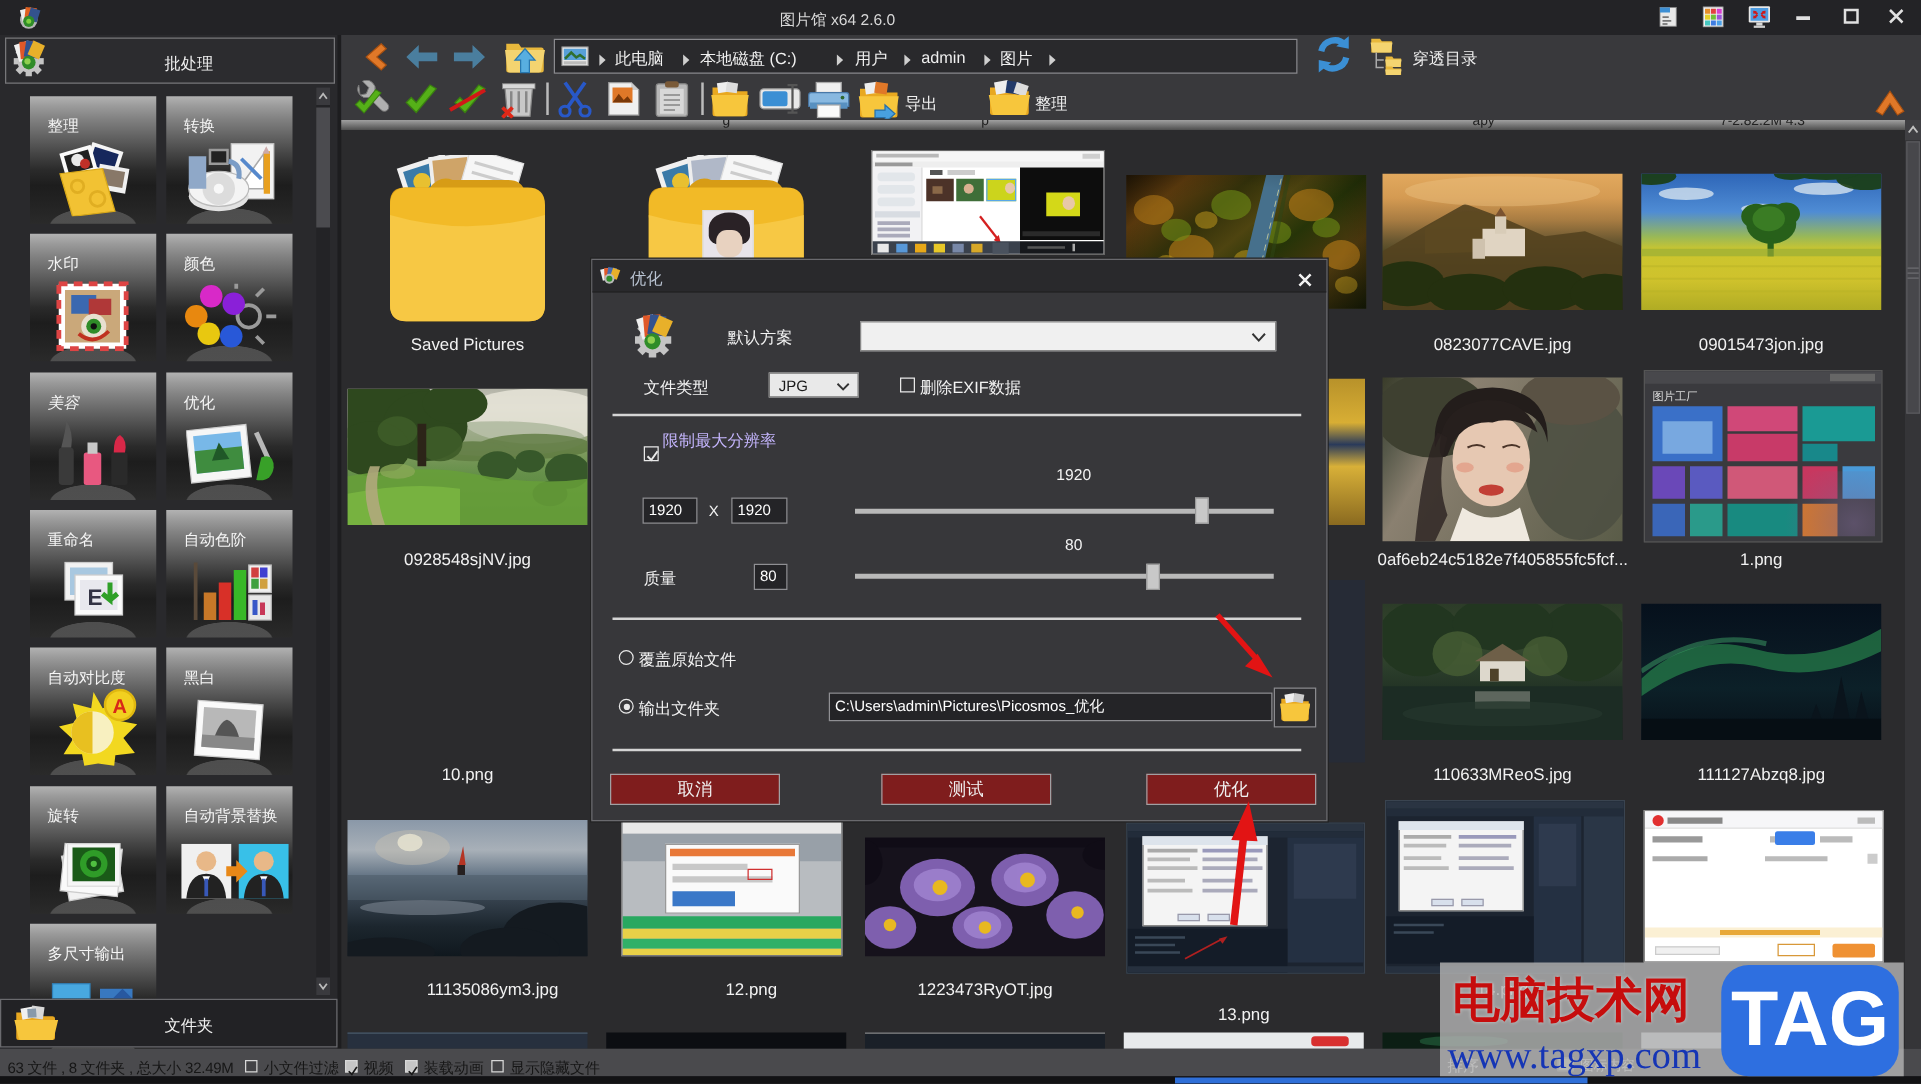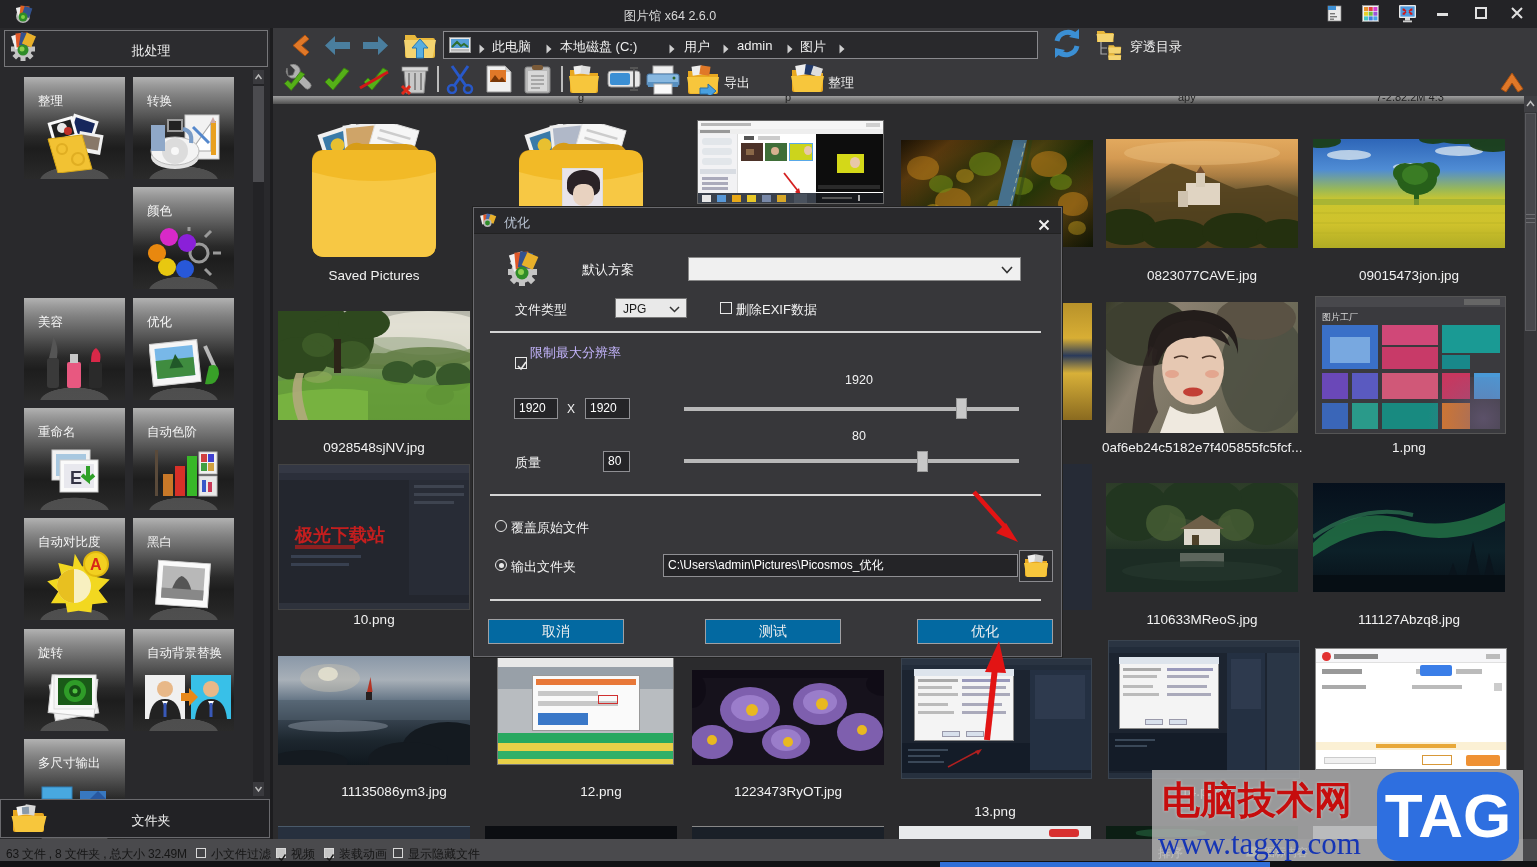--- a/index.html
+++ b/index.html
@@ -6,21 +6,21 @@
 .abs{position:absolute;}
 .lbl{position:absolute;color:#f2f2f2;font-size:13.5px;text-align:center;white-space:nowrap;overflow:hidden;}
 .thumb{position:absolute;overflow:hidden;}
 .tile{position:absolute;width:101px;height:102px;background:
  radial-gradient(58% 24% at 50% 102%, rgba(88,88,88,.8) 0 58%, rgba(0,0,0,0) 60%),
  linear-gradient(180deg,#b2b2b2 0,#9a9a9a 8%,#838383 17%,#666 30%,#454545 45%,#2a2a2a 58%,#1d1d1d 70%,#232323 85%,#2a2a2a 100%);}
 .tile .t{position:absolute;left:14px;top:16px;font-size:12.5px;color:#f5f5f5;}
 .ck{position:absolute;width:12px;height:12px;border:1px solid #e8e8e8;background:transparent;}
 .sep{position:absolute;height:2px;background:#d4d4d4;}
 .inp{position:absolute;background:#242427;border:1px solid #8f8f93;color:#fff;font-size:12px;line-height:19px;padding-left:4px;}
-.btn{position:absolute;background:#0369a1;border:1px solid #a0a0a3;color:#f0f0f0;font-size:14px;text-align:center;}
+.btn{position:absolute;background:#7f1d1d;border:1px solid #a0a0a3;color:#f0f0f0;font-size:14px;text-align:center;}
 </style></head><body>
 <div id="app">
 <div class="abs" style="left:0px;top:0px;width:1537px;height:28px;background:#232326;"></div>
 <div class="abs" style="left:13px;top:5px;width:22px;height:19px;">
 <svg width="22" height="19" viewBox="0 0 22 19">
 <circle cx="10" cy="11" r="7" fill="#b5b5b5"></circle>
 <rect x="4" y="2" width="9" height="11" fill="#ececec" transform="rotate(-14 8 7)"></rect>
 <rect x="7" y="1" width="9" height="11" fill="#e06020" transform="rotate(6 11 6)"></rect>
 <rect x="10" y="2" width="8" height="10" fill="#33528e" transform="rotate(18 14 7)"></rect>
 <circle cx="10" cy="12" r="4.5" fill="#2f8c28"></circle>
@@ -123,38 +123,52 @@
 <ellipse cx="26" cy="44" rx="24" ry="12" fill="#e2e2e2"></ellipse>
 <ellipse cx="26" cy="38" rx="24" ry="14" fill="#f4f4f4" stroke="#bbb" stroke-width="1"></ellipse>
 <circle cx="26" cy="38" r="13" fill="#dcdcdc"></circle>
         <circle cx="26" cy="38" r="4" fill="#f8f8f8"></circle>
 <rect x="2" y="12" width="14" height="26" fill="#8fa8c8"></rect>
 <rect x="18" y="6" width="16" height="13" fill="#9a9a9a"></rect>
         <rect x="20" y="8" width="12" height="9" fill="#222"></rect>
 <path d="M34 16 q10 2 8 14" stroke="#7a9cc6" stroke-width="4" fill="none"></path>
 </svg>
     </div>
+<div class="tile" style="left:24px;top:187px;">
+      <div class="t">水印</div>
+      <svg style="position:absolute;left:21px;top:38px;" width="58" height="56" viewBox="0 0 58 56">
+<rect x="2" y="2" width="54" height="52" fill="#fff"></rect>
+<rect x="2" y="2" width="54" height="52" fill="none" stroke="#d44" stroke-width="4" stroke-dasharray="7 5"></rect>
+<rect x="7" y="7" width="44" height="42" fill="#caa87a"></rect>
+<rect x="12" y="11" width="20" height="15" fill="#3a68b0"></rect>
+        <rect x="26" y="14" width="18" height="13" fill="#b03838"></rect>
+<circle cx="30" cy="36" r="10" fill="#e8e0d0"></circle>
+        <circle cx="30" cy="36" r="6" fill="#2f8c28"></circle>
+        <circle cx="30" cy="36" r="2.5" fill="#111"></circle>
+<path d="M18 42 q12 10 24 -2" stroke="#c03020" stroke-width="3" fill="none"></path>
+</svg>
+    </div>
 <div class="tile" style="left:133px;top:187px;">
       <div class="t">颜色</div>
       <svg style="position:absolute;left:14px;top:38px;" width="78" height="56" viewBox="0 0 78 56">
 <g stroke="#9a9a9a" stroke-width="3">
           <path d="M58 12 l6 -6"></path>
           <path d="M66 28 l8 0"></path>
           <path d="M58 44 l6 6"></path>
           <path d="M42 6 l0 -4"></path>
         </g>
 <circle cx="52" cy="28" r="9" fill="none" stroke="#9a9a9a" stroke-width="3"></circle>
 <circle cx="22" cy="12" r="9" fill="#d829c8"></circle>
 <circle cx="10" cy="28" r="9" fill="#e8880f"></circle>
 <circle cx="40" cy="18" r="9" fill="#8a20d8"></circle>
 <circle cx="20" cy="42" r="9" fill="#e8c810"></circle>
 <circle cx="38" cy="44" r="9" fill="#2858d8"></circle>
 </svg>
     </div>
-<div class="tile" style="left:24px;top:298px;">
+<div class="tile" style="left:24px;top:298px;font-style:italic;">
       <div class="t">美容</div>
       <svg style="position:absolute;left:19px;top:34px;" width="64" height="62" viewBox="0 0 64 62">
 <rect x="4" y="26" width="12" height="30" rx="3" fill="#3a3a3a"></rect>
 <path d="M6 26 q4 -16 4 -22 q6 10 4 22 Z" fill="#555"></path>
 <rect x="24" y="30" width="14" height="26" rx="2" fill="#e85880"></rect>
 <rect x="27" y="22" width="8" height="9" fill="#c8c8c8"></rect>
 <rect x="46" y="30" width="13" height="26" rx="2" fill="#2a2a2a"></rect>
 <path d="M48 30 q0 -12 5 -14 q6 4 4 14 Z" fill="#d82848"></path>
 </svg>
     </div>
@@ -672,33 +686,20 @@
 <div class="abs" style="left:66px;top:76px;width:56px;height:26px;background:#d05878;"></div>
 <div class="abs" style="left:126px;top:76px;width:28px;height:26px;background:#c8375f;"></div>
 <div class="abs" style="left:158px;top:76px;width:26px;height:26px;background:#4a9ad8;"></div>
 <div class="abs" style="left:6px;top:106px;width:26px;height:26px;background:#3a66b8;"></div>
 <div class="abs" style="left:36px;top:106px;width:26px;height:26px;background:#2a9a8a;"></div>
 <div class="abs" style="left:66px;top:106px;width:56px;height:26px;background:#188a80;"></div>
 <div class="abs" style="left:126px;top:106px;width:28px;height:26px;background:#d87828;"></div>
 <div class="abs" style="left:100px;top:80px;width:84px;height:52px;background:radial-gradient(circle at 80% 80%, rgba(120,100,140,.55), rgba(40,30,50,0) 70%);"></div>
 </div>
 <div class="lbl" style="left:1309px;top:440px;width:200px;">1.png</div>
-<div class="thumb" style="left:278px;top:464px;width:192px;height:146px;background:#23262e;border:1px solid #444;">
-<div class="abs" style="left:0;top:0;width:190px;height:8px;background:#343844;"></div>
-<div class="abs" style="left:0;top:8px;width:190px;height:7px;background:#2b2f3a;"></div>
-<div class="abs" style="left:130px;top:15px;width:60px;height:115px;background:#282c36;"></div>
-<div class="abs" style="left:135px;top:20px;width:50px;height:3px;background:#3e4450;"></div>
-<div class="abs" style="left:135px;top:28px;width:50px;height:3px;background:#3e4450;"></div>
-<div class="abs" style="left:135px;top:36px;width:40px;height:3px;background:#3e4450;"></div>
-<div class="abs" style="left:16px;top:58px;width:110px;height:24px;color:#c41e1e;font-size:18px;font-weight:bold;white-space:nowrap;">极光下载站</div>
-<div class="abs" style="left:16px;top:80px;width:60px;height:4px;background:#8a2020;"></div>
-<div class="abs" style="left:12px;top:90px;width:70px;height:3px;background:#384050;"></div>
-<div class="abs" style="left:12px;top:98px;width:58px;height:3px;background:#384050;"></div>
-<div class="abs" style="left:0;top:138px;width:190px;height:6px;background:#2e323c;"></div>
-</div>
 <div class="lbl" style="left:274px;top:612px;width:200px;">10.png</div>
 <div class="thumb" style="left:1062px;top:464px;width:30px;height:146px;background:#262b36;"></div>
 <div class="thumb" style="left:1106px;top:483px;width:192px;height:109px;background:linear-gradient(180deg,#2c3c28 0%,#36482e 30%,#2a3c2a 50%,#1e2e22 70%,#16261c 100%);">
 <svg class="abs" style="left:0;top:0;" width="192" height="109">
 <g fill="#223620">
           <ellipse cx="30" cy="28" rx="34" ry="30"></ellipse>
           <ellipse cx="160" cy="30" rx="36" ry="32"></ellipse>
           <ellipse cx="96" cy="16" rx="40" ry="22"></ellipse>
         </g>
 <g fill="#475e34" opacity="0.8">

